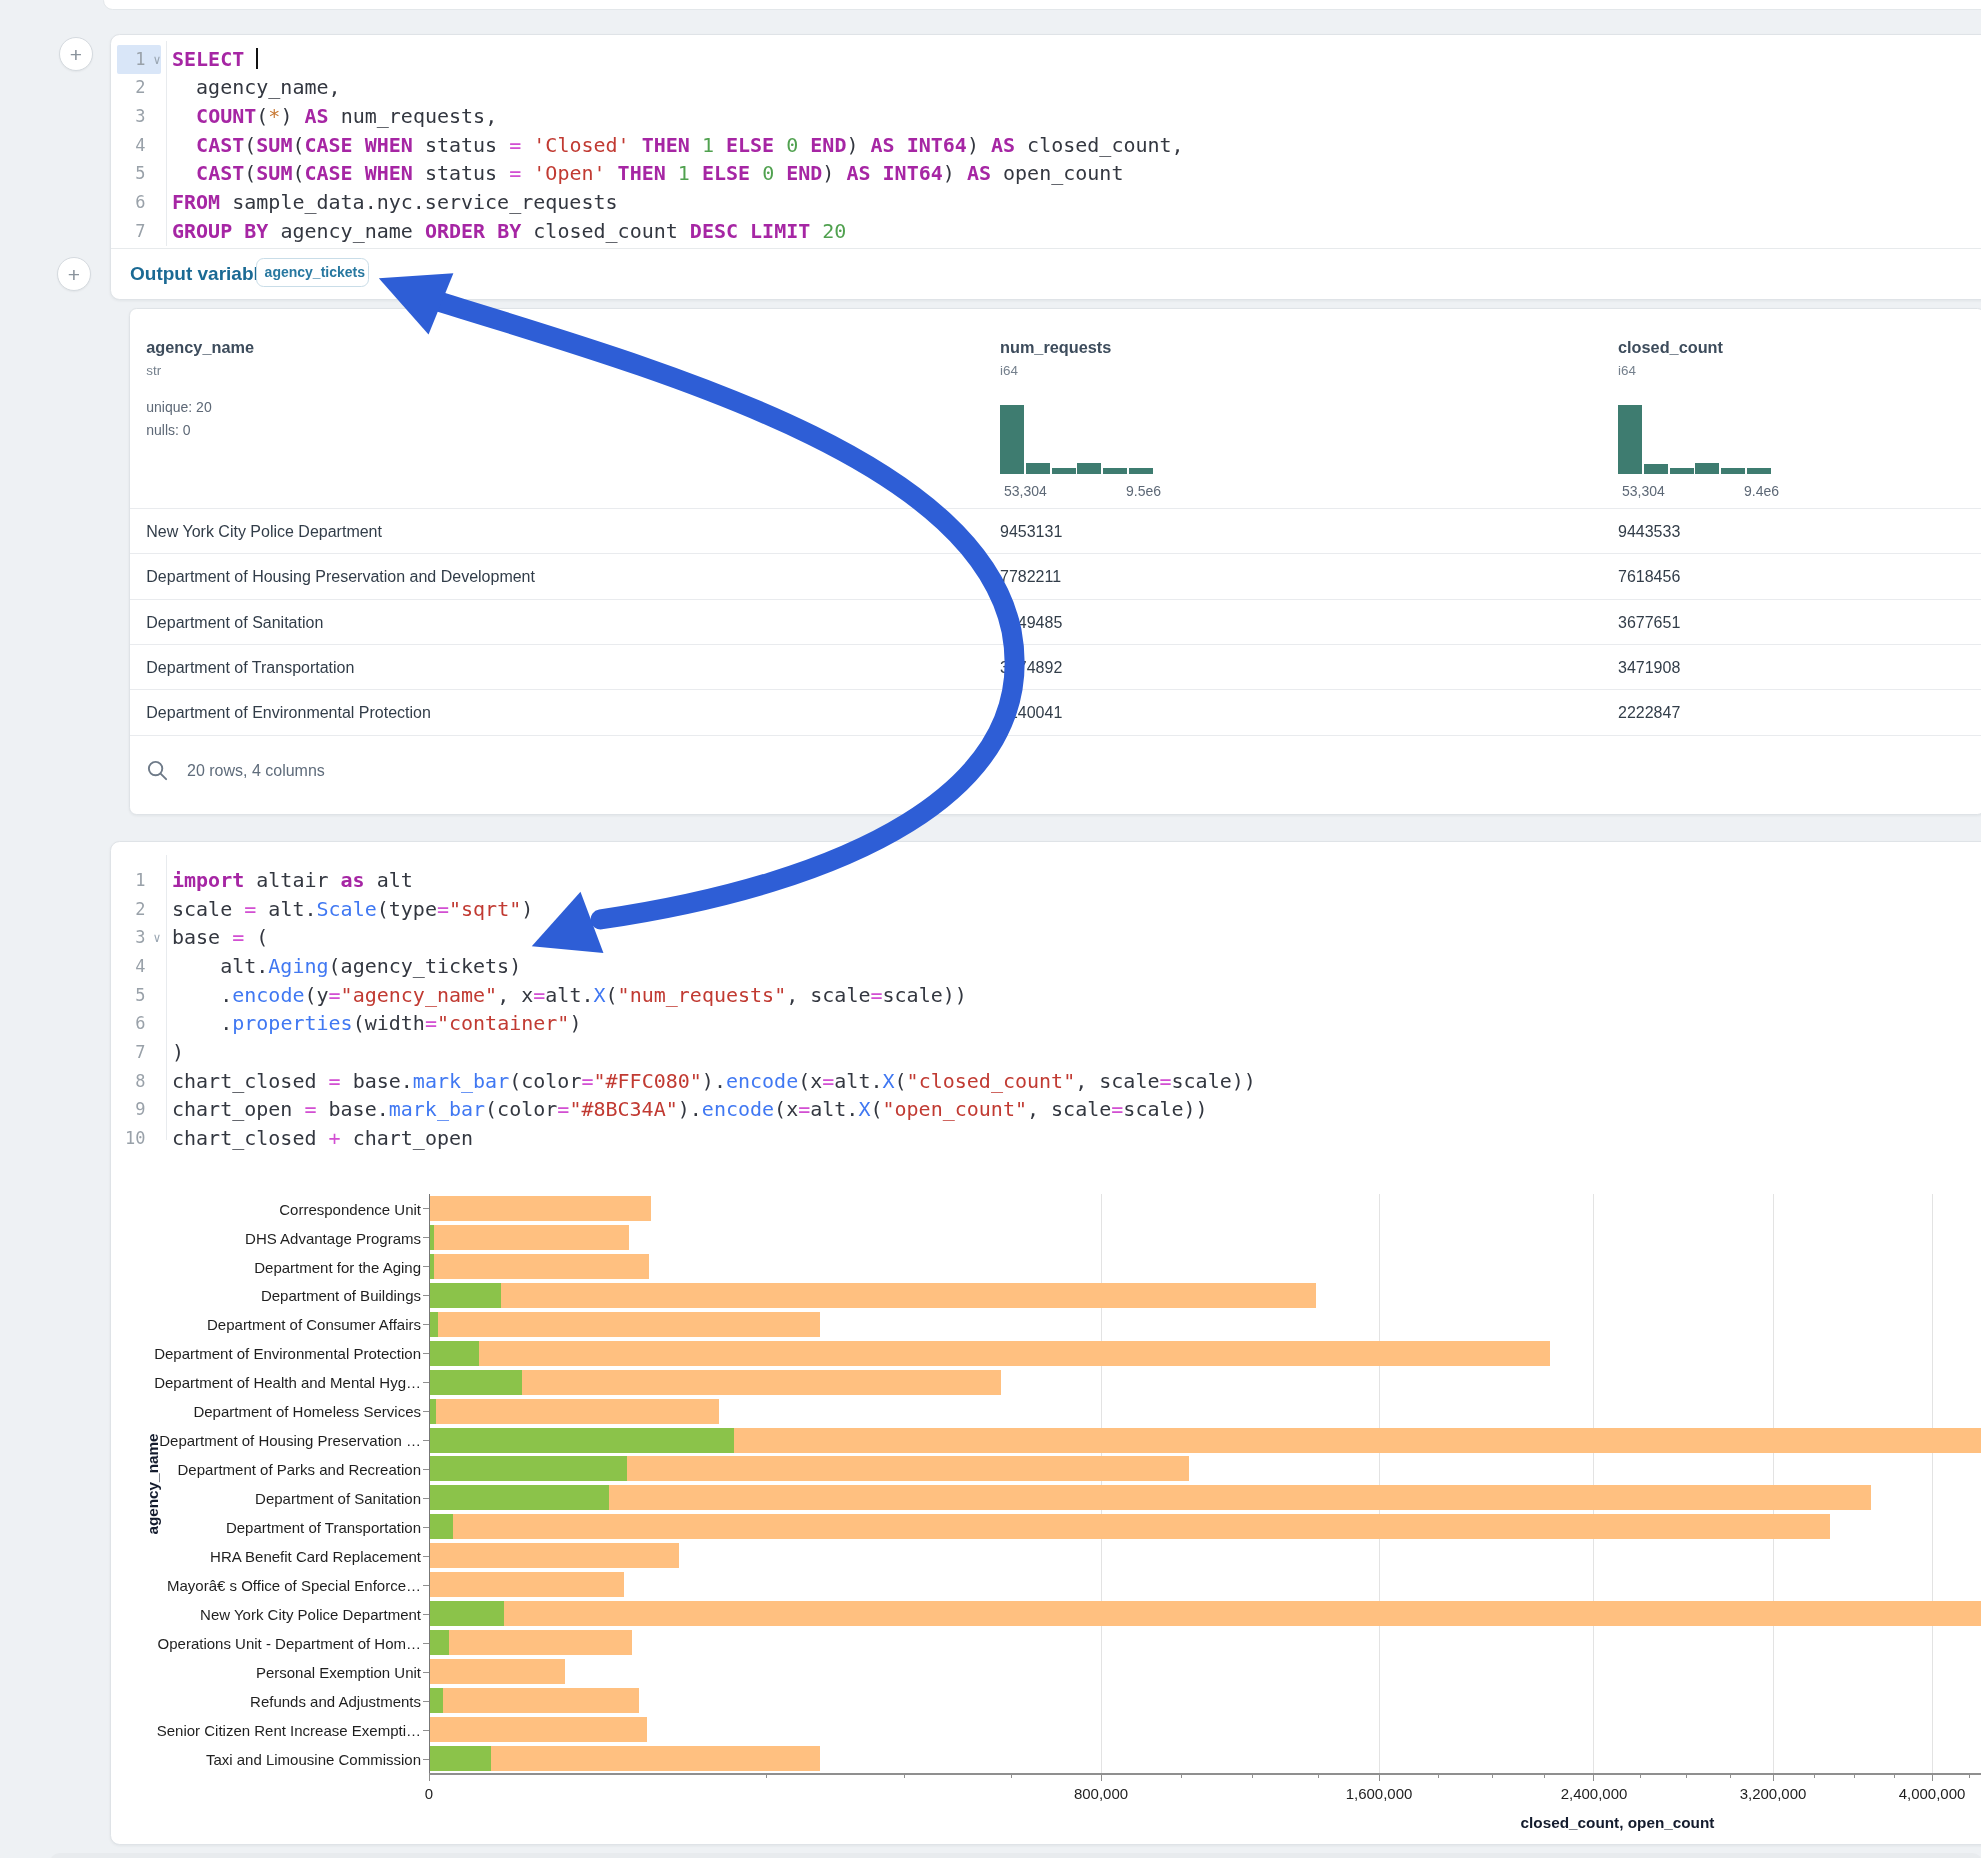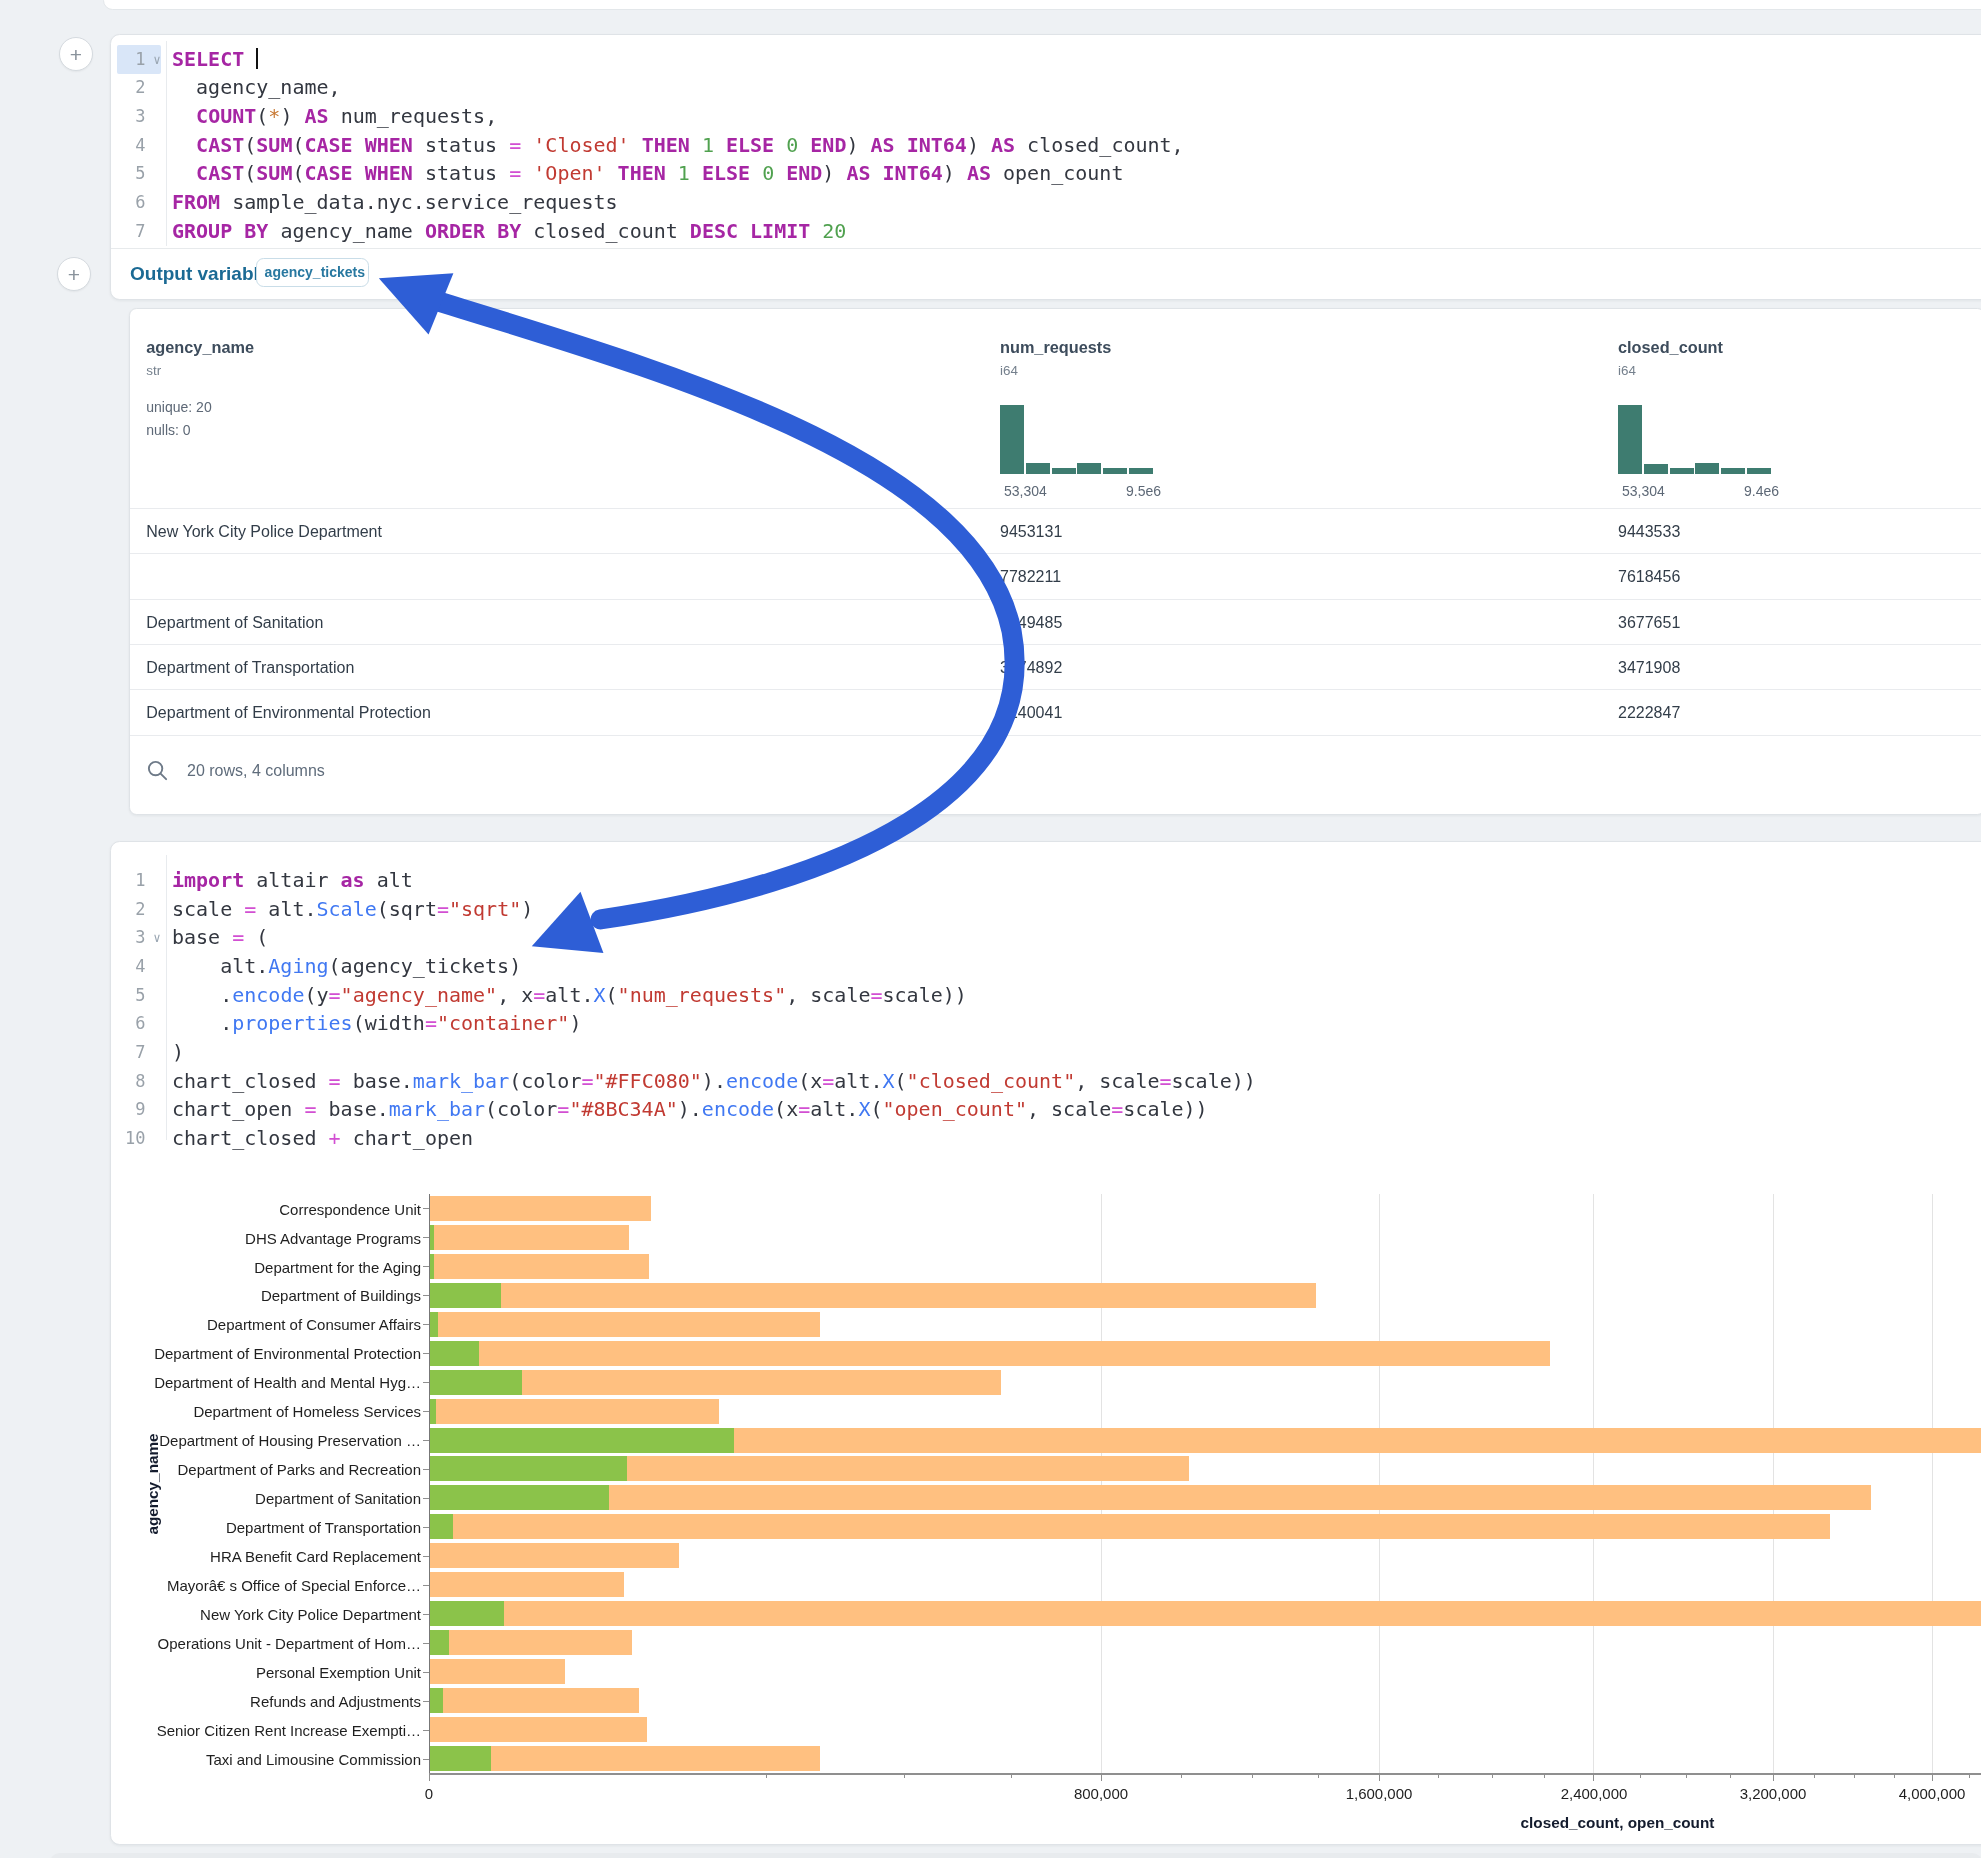--- a/index.html
+++ b/index.html
@@ -125,20 +125,21 @@
         <div class="hist-lbl" style="left: 1492px; top: 174px;">53,304</div>
         <div class="hist-lbl" style="left: 1614px; top: 174px;">9.4e6</div>
       </div>
     <div id="table-rows">
         <div class="trow" style="top: 199px;">
           <div class="tcell" style="left: 16.3px;">New York City Police Department</div>
           <div class="tcell" style="left: 870px;">9453131</div>
           <div class="tcell" style="left: 1488px;">9443533</div>
         </div>
         <div class="trow" style="top: 244px;">
+          <div class="tcell" style="left: 16.3px;">Department of Housing Preservation and Development</div>
           <div class="tcell" style="left: 870px;">7782211</div>
           <div class="tcell" style="left: 1488px;">7618456</div>
         </div>
         <div class="trow" style="top: 290px;">
           <div class="tcell" style="left: 16.3px;">Department of Sanitation</div>
           <div class="tcell" style="left: 870px;">3749485</div>
           <div class="tcell" style="left: 1488px;">3677651</div>
         </div>
         <div class="trow" style="top: 335px;">
           <div class="tcell" style="left: 16.3px;">Department of Transportation</div>
@@ -159,21 +160,21 @@
       </svg>
     </div>
     <span class="tfooter-text" style="left:57px;top:453px;">20 rows, 4 columns</span>
   </div>
 
   <div class="card" style="left:110px;top:841px;width:1904px;height:1002px;">
     <div id="py-editor">
         <div class="gutter-cell" style="left: 5.7px; top: 24px;"><span class="gutter-num">1</span><span class="chev"> </span></div>
         <div class="cl" style="left: 61px; top: 24px;"><span class="tk-k">import</span><span class="tk-p"> altair </span><span class="tk-k">as</span><span class="tk-p"> alt</span></div>
         <div class="gutter-cell" style="left: 5.7px; top: 53px;"><span class="gutter-num">2</span><span class="chev"> </span></div>
-        <div class="cl" style="left: 61px; top: 53px;"><span class="tk-p">scale </span><span class="tk-e">=</span><span class="tk-p"> alt.</span><span class="tk-f">Scale</span><span class="tk-p">(sqrt</span><span class="tk-e">=</span><span class="tk-s">"sqrt"</span><span class="tk-p">)</span></div>
+        <div class="cl" style="left: 61px; top: 53px;"><span class="tk-p">scale </span><span class="tk-e">=</span><span class="tk-p"> alt.</span><span class="tk-f">Scale</span><span class="tk-p">(type</span><span class="tk-e">=</span><span class="tk-s">"sqrt"</span><span class="tk-p">)</span></div>
         <div class="gutter-cell" style="left: 5.7px; top: 81px;"><span class="gutter-num">3</span><span class="chev">∨</span></div>
         <div class="cl" style="left: 61px; top: 81px;"><span class="tk-p">base </span><span class="tk-e">=</span><span class="tk-p"> (</span></div>
         <div class="gutter-cell" style="left: 5.7px; top: 110px;"><span class="gutter-num">4</span><span class="chev"> </span></div>
         <div class="cl" style="left: 61px; top: 110px;"><span class="tk-p">    alt.</span><span class="tk-f">Aging</span><span class="tk-p">(agency_tickets)</span></div>
         <div class="gutter-cell" style="left: 5.7px; top: 139px;"><span class="gutter-num">5</span><span class="chev"> </span></div>
         <div class="cl" style="left: 61px; top: 139px;"><span class="tk-p">    .</span><span class="tk-f">encode</span><span class="tk-p">(y</span><span class="tk-e">=</span><span class="tk-s">"agency_name"</span><span class="tk-p">, x</span><span class="tk-e">=</span><span class="tk-p">alt.</span><span class="tk-f">X</span><span class="tk-p">(</span><span class="tk-s">"num_requests"</span><span class="tk-p">, scale</span><span class="tk-e">=</span><span class="tk-p">scale))</span></div>
         <div class="gutter-cell" style="left: 5.7px; top: 167px;"><span class="gutter-num">6</span><span class="chev"> </span></div>
         <div class="cl" style="left: 61px; top: 167px;"><span class="tk-p">    .</span><span class="tk-f">properties</span><span class="tk-p">(width</span><span class="tk-e">=</span><span class="tk-s">"container"</span><span class="tk-p">)</span></div>
         <div class="gutter-cell" style="left: 5.7px; top: 196px;"><span class="gutter-num">7</span><span class="chev"> </span></div>
         <div class="cl" style="left: 61px; top: 196px;"><span class="tk-p">)</span></div>

